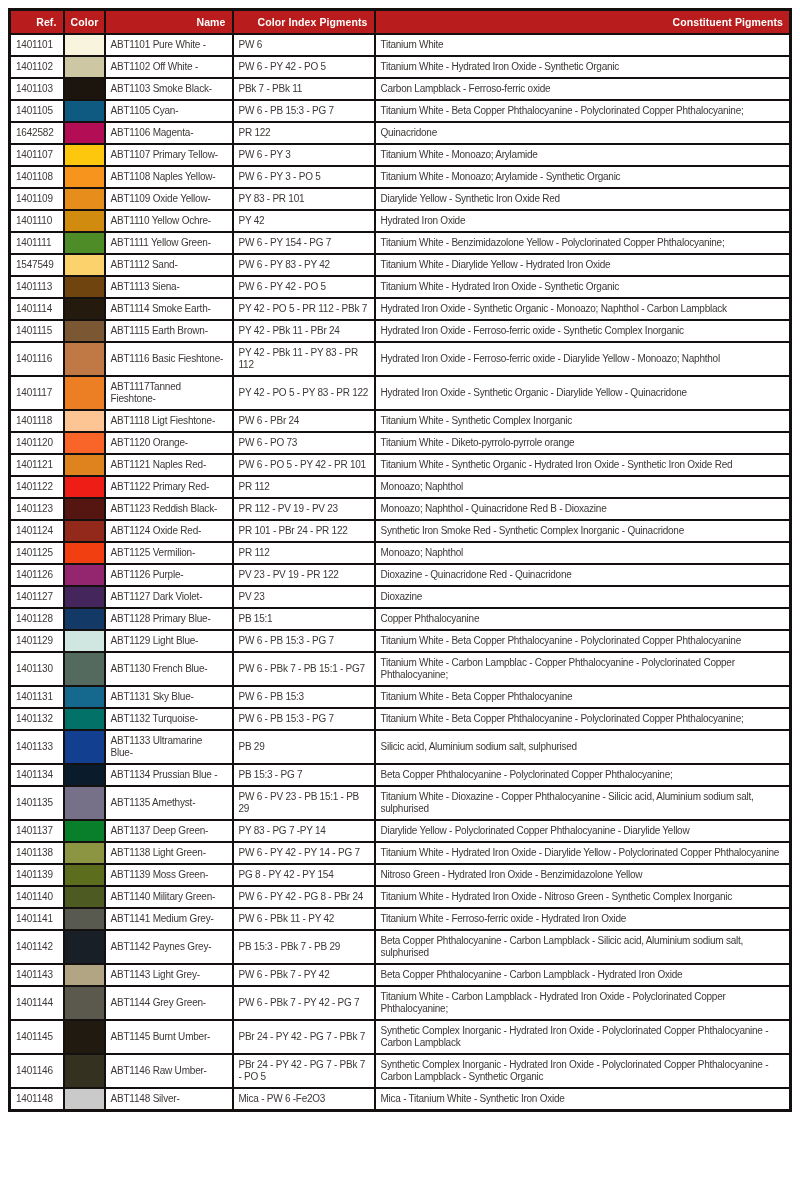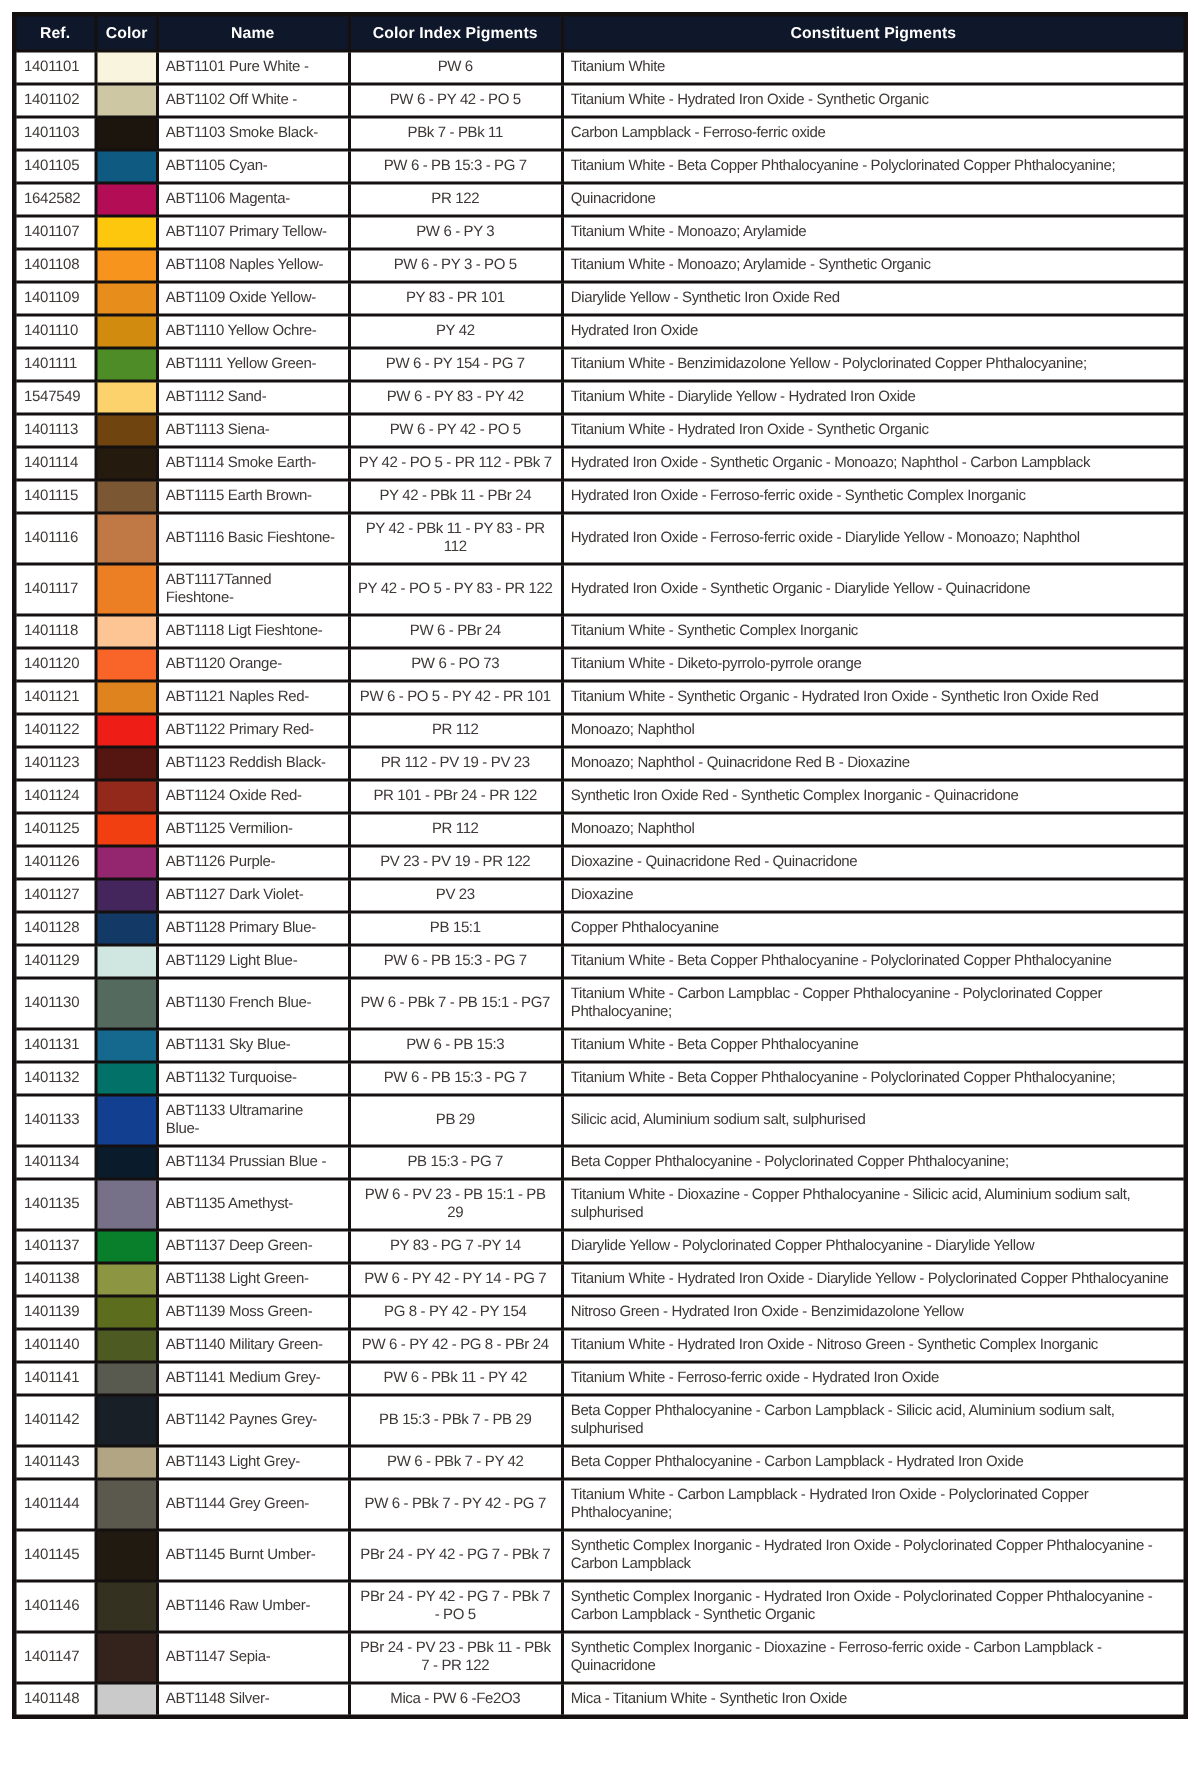--- a/index.html
+++ b/index.html
@@ -15,23 +15,23 @@
     border-collapse: collapse;
     width: 784px;
     table-layout: fixed;
     border: 3px solid #151010;
   }
   th, td {
     border: 2px solid #151010;
     vertical-align: middle;
   }
   thead th {
-    background: #0f172a;
+    background: #b91c1c;
     color: #ffffff;
-    text-align: center;
+    text-align: right;
     font-size: 10.5px;
     font-weight: bold;
     letter-spacing: 0.1px;
     padding: 5px 6px;
     height: 22px;
   }
   td {
     font-size: 10px;
     letter-spacing: -0.2px;
     line-height: 12px;
@@ -40,21 +40,21 @@
     height: 21px;
   }
   col.c-ref   { width: 54px; }
   col.c-color { width: 41px; }
   col.c-name  { width: 128px; }
   col.c-ci    { width: 142px; }
   col.c-const { width: auto; }
 
   td.ref  { font-size: 10px; }
   td.swatch { padding: 0; }
-  td.ci { letter-spacing: -0.25px; text-align: center; }
+  td.ci { letter-spacing: -0.25px; }
   td.constituent { letter-spacing: -0.25px; }
 </style>
 </head>
 <body>
 
 <div class="page">
   <table class="pigment-table">
     <colgroup>
       <col class="c-ref">
         <col class="c-color">
@@ -240,21 +240,21 @@
     <td class="name">ABT1123 Reddish Black-</td>
     <td class="ci">PR 112 - PV 19 - PV 23</td>
     <td class="constituent">Monoazo; Naphthol  - Quinacridone Red B - Dioxazine</td>
   </tr>
 
   <tr>
     <td class="ref">1401124</td>
     <td class="swatch" style="background: rgb(147, 41, 27);"></td>
     <td class="name">ABT1124 Oxide Red-</td>
     <td class="ci">PR 101 - PBr 24 - PR 122</td>
-    <td class="constituent">Synthetic Iron Oxide Red -  Synthetic Complex Inorganic - Quinacridone</td>
+    <td class="constituent">Synthetic Iron Smoke Red -  Synthetic Complex Inorganic - Quinacridone</td>
   </tr>
 
   <tr>
     <td class="ref">1401125</td>
     <td class="swatch" style="background: rgb(242, 63, 18);"></td>
     <td class="name">ABT1125 Vermilion-</td>
     <td class="ci">PR 112</td>
     <td class="constituent">Monoazo; Naphthol</td>
   </tr>
 
@@ -412,27 +412,20 @@
   </tr>
 
   <tr>
     <td class="ref">1401146</td>
     <td class="swatch" style="background: rgb(52, 49, 32);"></td>
     <td class="name">ABT1146 Raw Umber-</td>
     <td class="ci">PBr 24 - PY 42 - PG 7 - PBk 7 - PO 5</td>
     <td class="constituent">Synthetic Complex Inorganic - Hydrated Iron Oxide - Polyclorinated Copper Phthalocyanine - Carbon Lampblack - Synthetic Organic</td>
   </tr>
 
-  <tr>
-    <td class="ref">1401147</td>
-    <td class="swatch" style="background: rgb(52, 35, 28);"></td>
-    <td class="name">ABT1147 Sepia-</td>
-    <td class="ci">PBr 24 - PV 23 - PBk 11 - PBk 7 - PR 122</td>
-    <td class="constituent">Synthetic Complex Inorganic - Dioxazine -  Ferroso-ferric oxide -  Carbon Lampblack - Quinacridone</td>
-  </tr>
 
   <tr>
     <td class="ref">1401148</td>
     <td class="swatch" style="background: rgb(201, 202, 201);"></td>
     <td class="name">ABT1148 Silver-</td>
     <td class="ci">Mica - PW 6 -Fe2O3</td>
     <td class="constituent">Mica - Titanium White - Synthetic Iron Oxide</td>
   </tr>
 
 </tbody>

